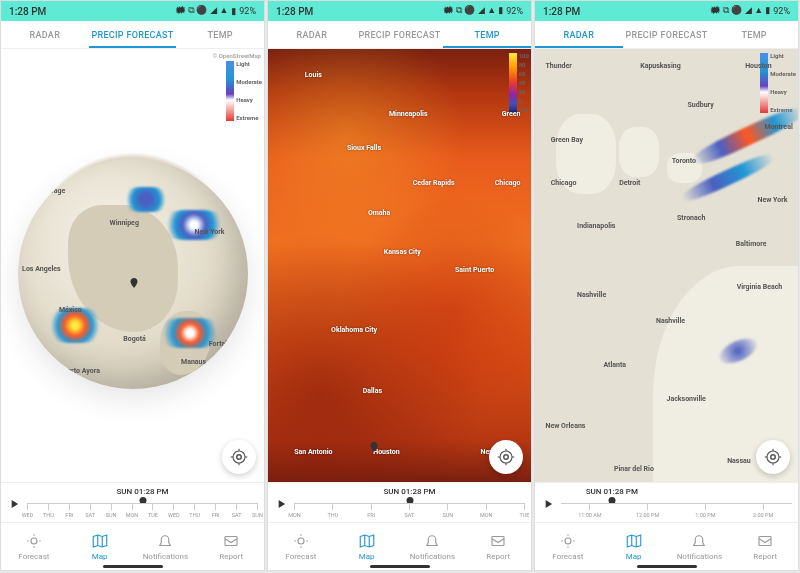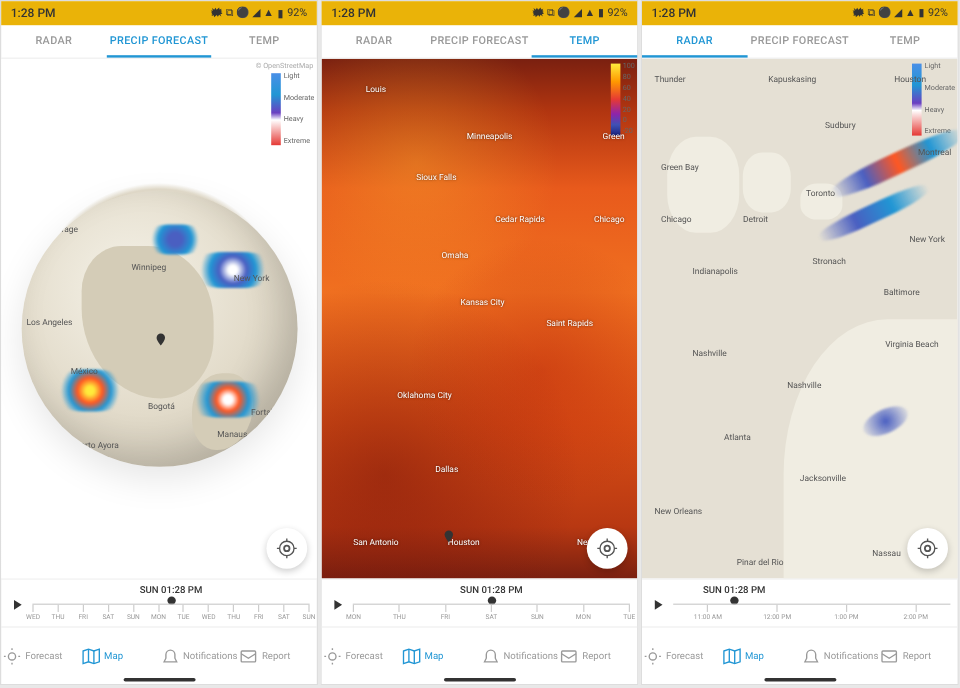--- a/index.html
+++ b/index.html
@@ -21,21 +21,21 @@
     border: 1px solid #ddd;
   }
   .status-bar {
     height: 20px;
     display: flex;
     align-items: center;
     justify-content: space-between;
     padding: 0 8px;
     font-size: 10px;
     color: #333;
-    background: #eab308;
+    background: #5eead4;
   }
   .status-left { font-weight: 500; }
   .status-right { display: flex; align-items: center; gap: 3px; font-size: 9px; }
   .status-right span { display: inline-block; }
   .tabs {
     height: 28px;
     display: flex;
     border-bottom: 1px solid #eee;
   }
   .tab {
@@ -58,20 +58,21 @@
     position: absolute;
     bottom: 0;
     left: 0; right: 0;
     height: 2px;
     background: #2196d4;
   }
   .map-area {
     flex: 1;
     position: relative;
     overflow: hidden;
+    font-weight: bold;
   }
   .map-bg {
     position: absolute;
     inset: 0;
   }
   .screen1 .map-bg {
     background: radial-gradient(circle at 50% 48%, #e3dccb 0%, #e3dccb 38%, #fff 40%, #fff 100%);
   }
   .globe {
     position: absolute;
@@ -236,23 +237,23 @@
   }
   .screen3 .timeline-dot { left: 22%; }
   .bottom-nav {
     height: 48px;
     border-top: 1px solid #eee;
     display: flex;
   }
   .nav-item {
     flex: 1;
     display: flex;
-    flex-direction: row;
+    flex-direction: column;
     align-items: center;
-    justify-content: flex-start;
+    justify-content: center;
     font-size: 8px;
     color: #999;
     cursor: pointer;
     gap: 2px;
   }
   .nav-item.active { color: #2196d4; }
   .nav-item svg { width: 18px; height: 18px; fill: none; stroke: currentColor; stroke-width: 1.5; }
   .home-indicator {
     position: absolute;
     bottom: 2px;
@@ -430,21 +431,21 @@
       </div>
     </div>
     <span class="city-label" style="top:5%;left:14%">Louis</span>
     <span class="city-label" style="top:14%;left:46%">Minneapolis</span>
     <span class="city-label" style="top:14%;right:4%">Green</span>
     <span class="city-label" style="top:22%;left:30%">Sioux Falls</span>
     <span class="city-label" style="top:30%;left:55%">Cedar Rapids</span>
     <span class="city-label" style="top:30%;right:4%">Chicago</span>
     <span class="city-label" style="top:37%;left:38%">Omaha</span>
     <span class="city-label" style="top:46%;left:44%">Kansas City</span>
-    <span class="city-label" style="top:50%;right:14%">Saint Rapids</span>
+    <span class="city-label" style="top:50%;right:14%">Saint Puerto</span>
     <span class="city-label" style="top:64%;left:24%">Oklahoma City</span>
     <span class="city-label" style="top:78%;left:36%">Dallas</span>
     <span class="city-label" style="bottom:6%;left:10%">San Antonio</span>
     <span class="city-label" style="bottom:6%;left:40%">Houston</span>
     <span class="city-label" style="bottom:6%;right:4%">New Orleans</span>
     <div class="pin" style="top:auto;bottom:6%;left:38%">
       <svg viewBox="0 0 24 24">
           <path d="M12 2C8 2 5 5 5 9c0 5 7 13 7 13s7-8 7-13c0-4-3-7-7-7z" fill="#333"></path>
         </svg>
     </div>

